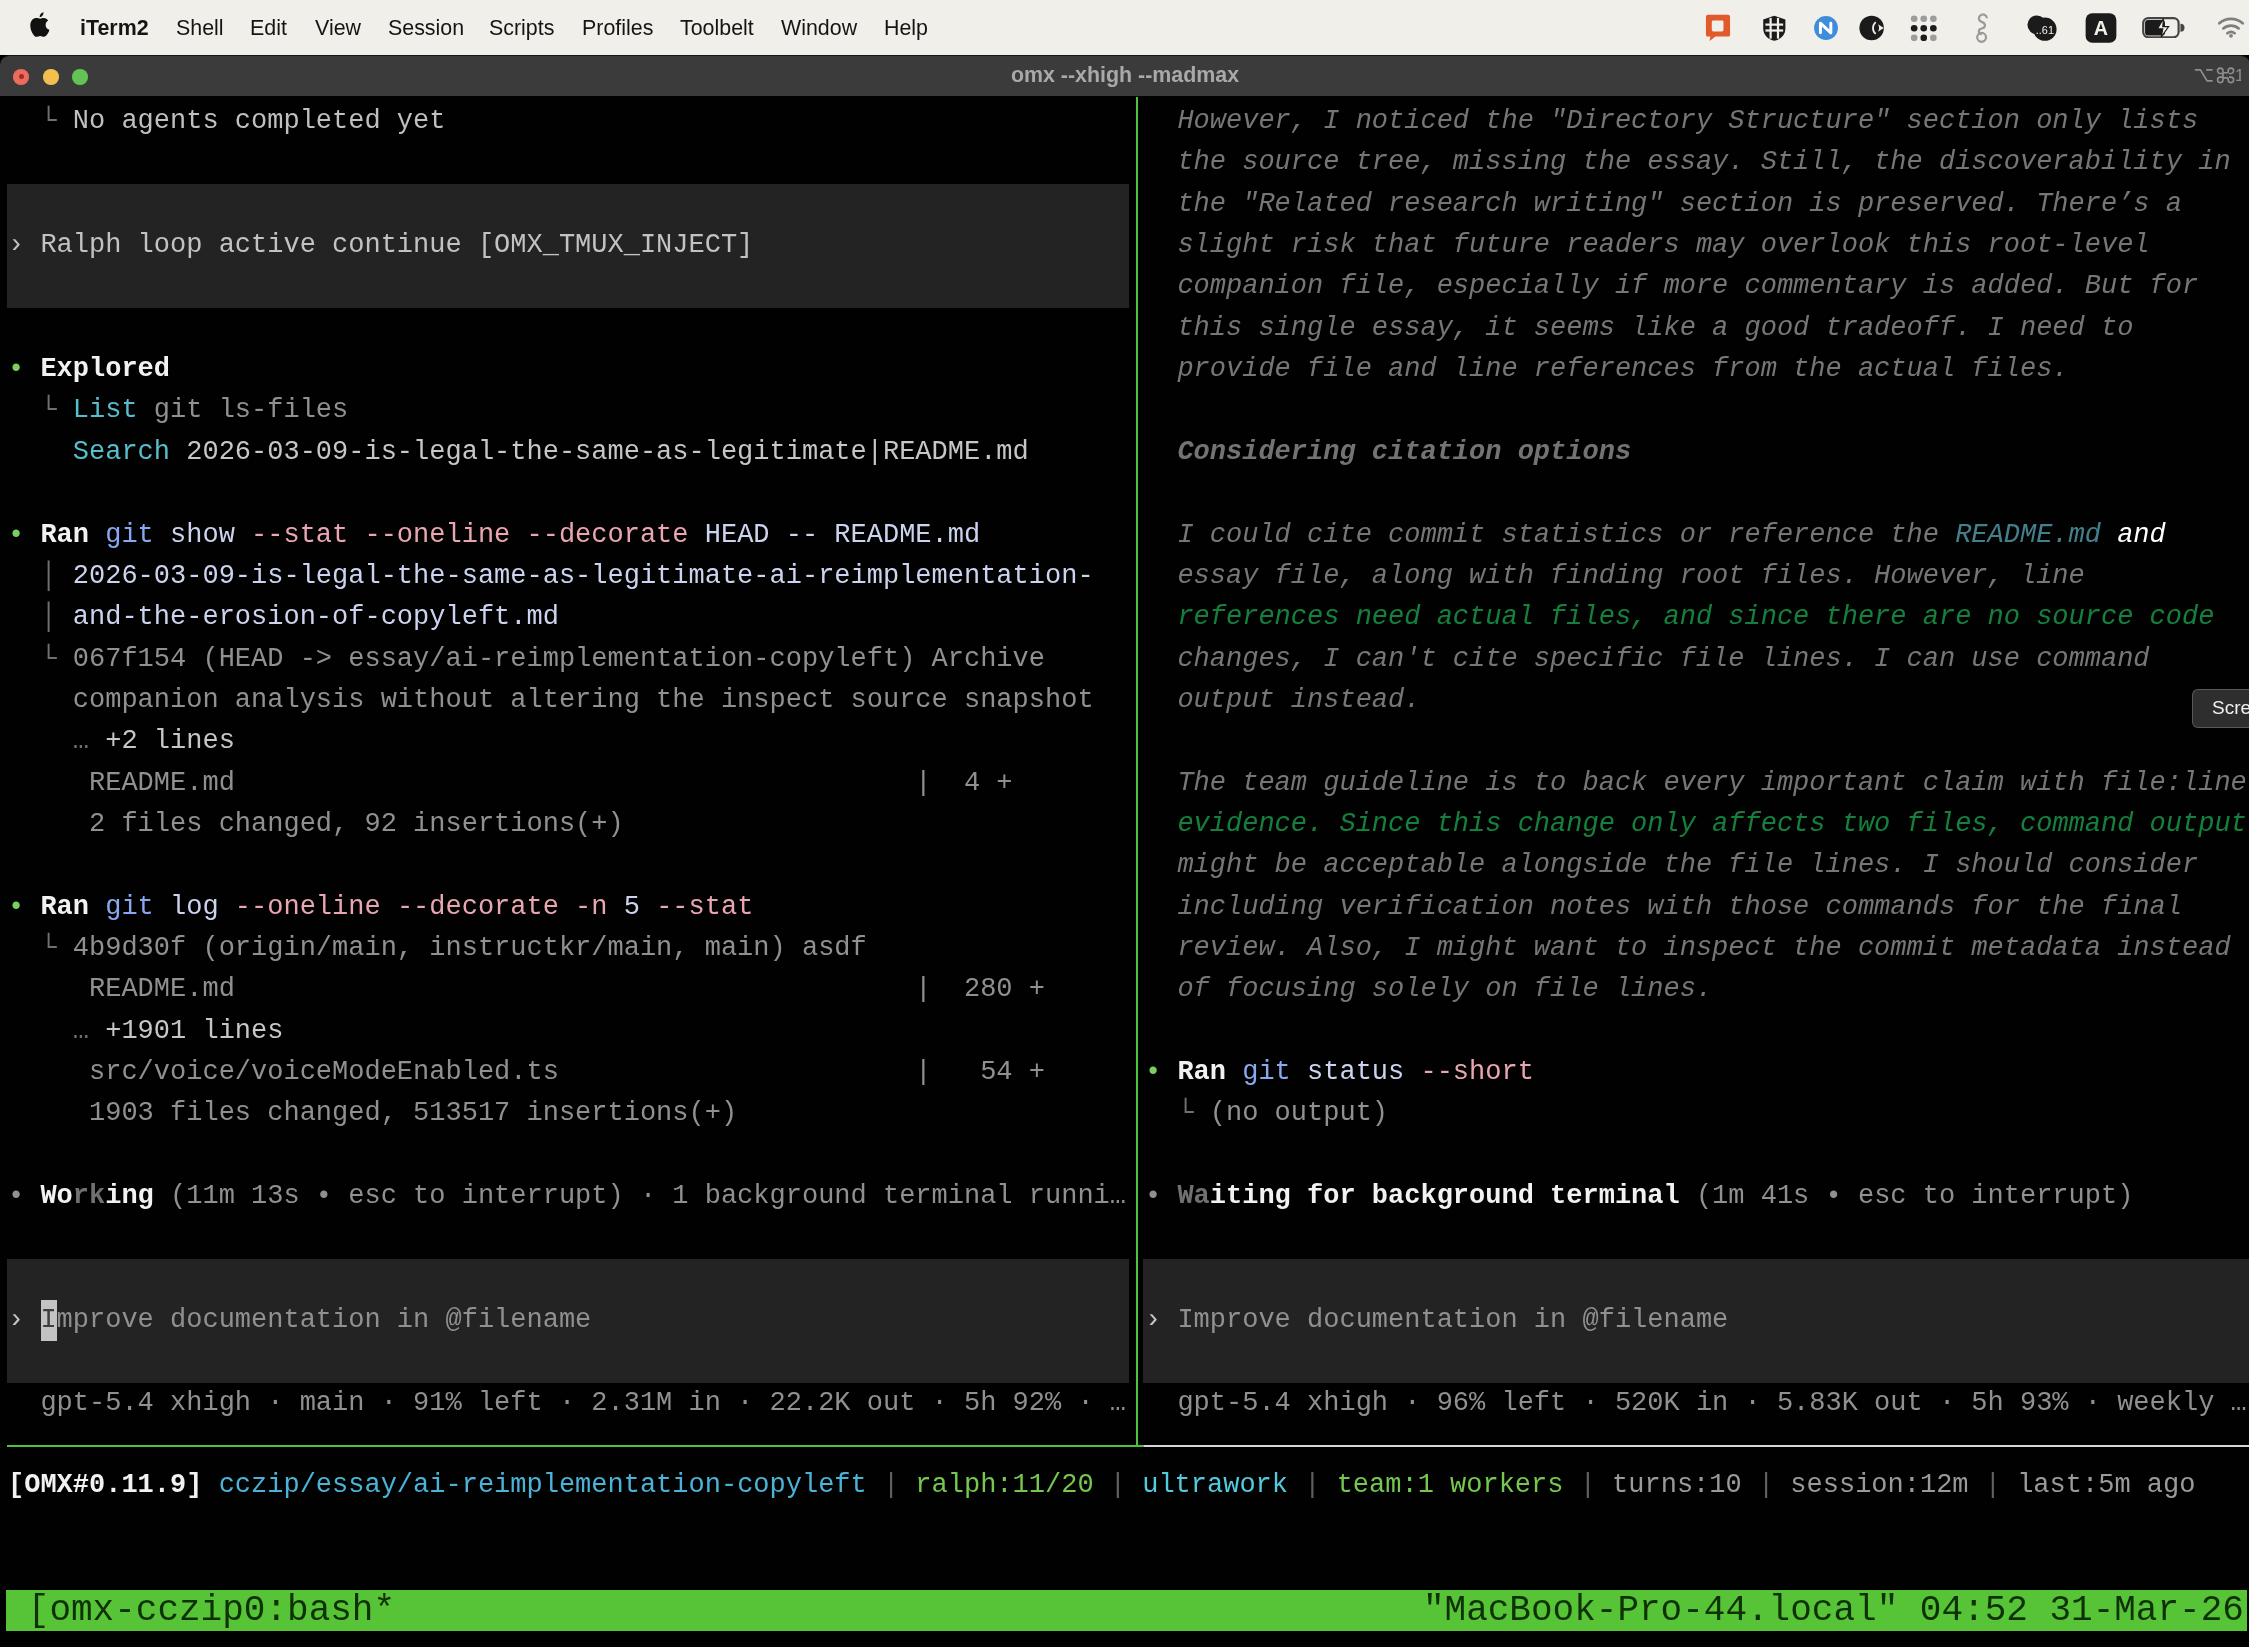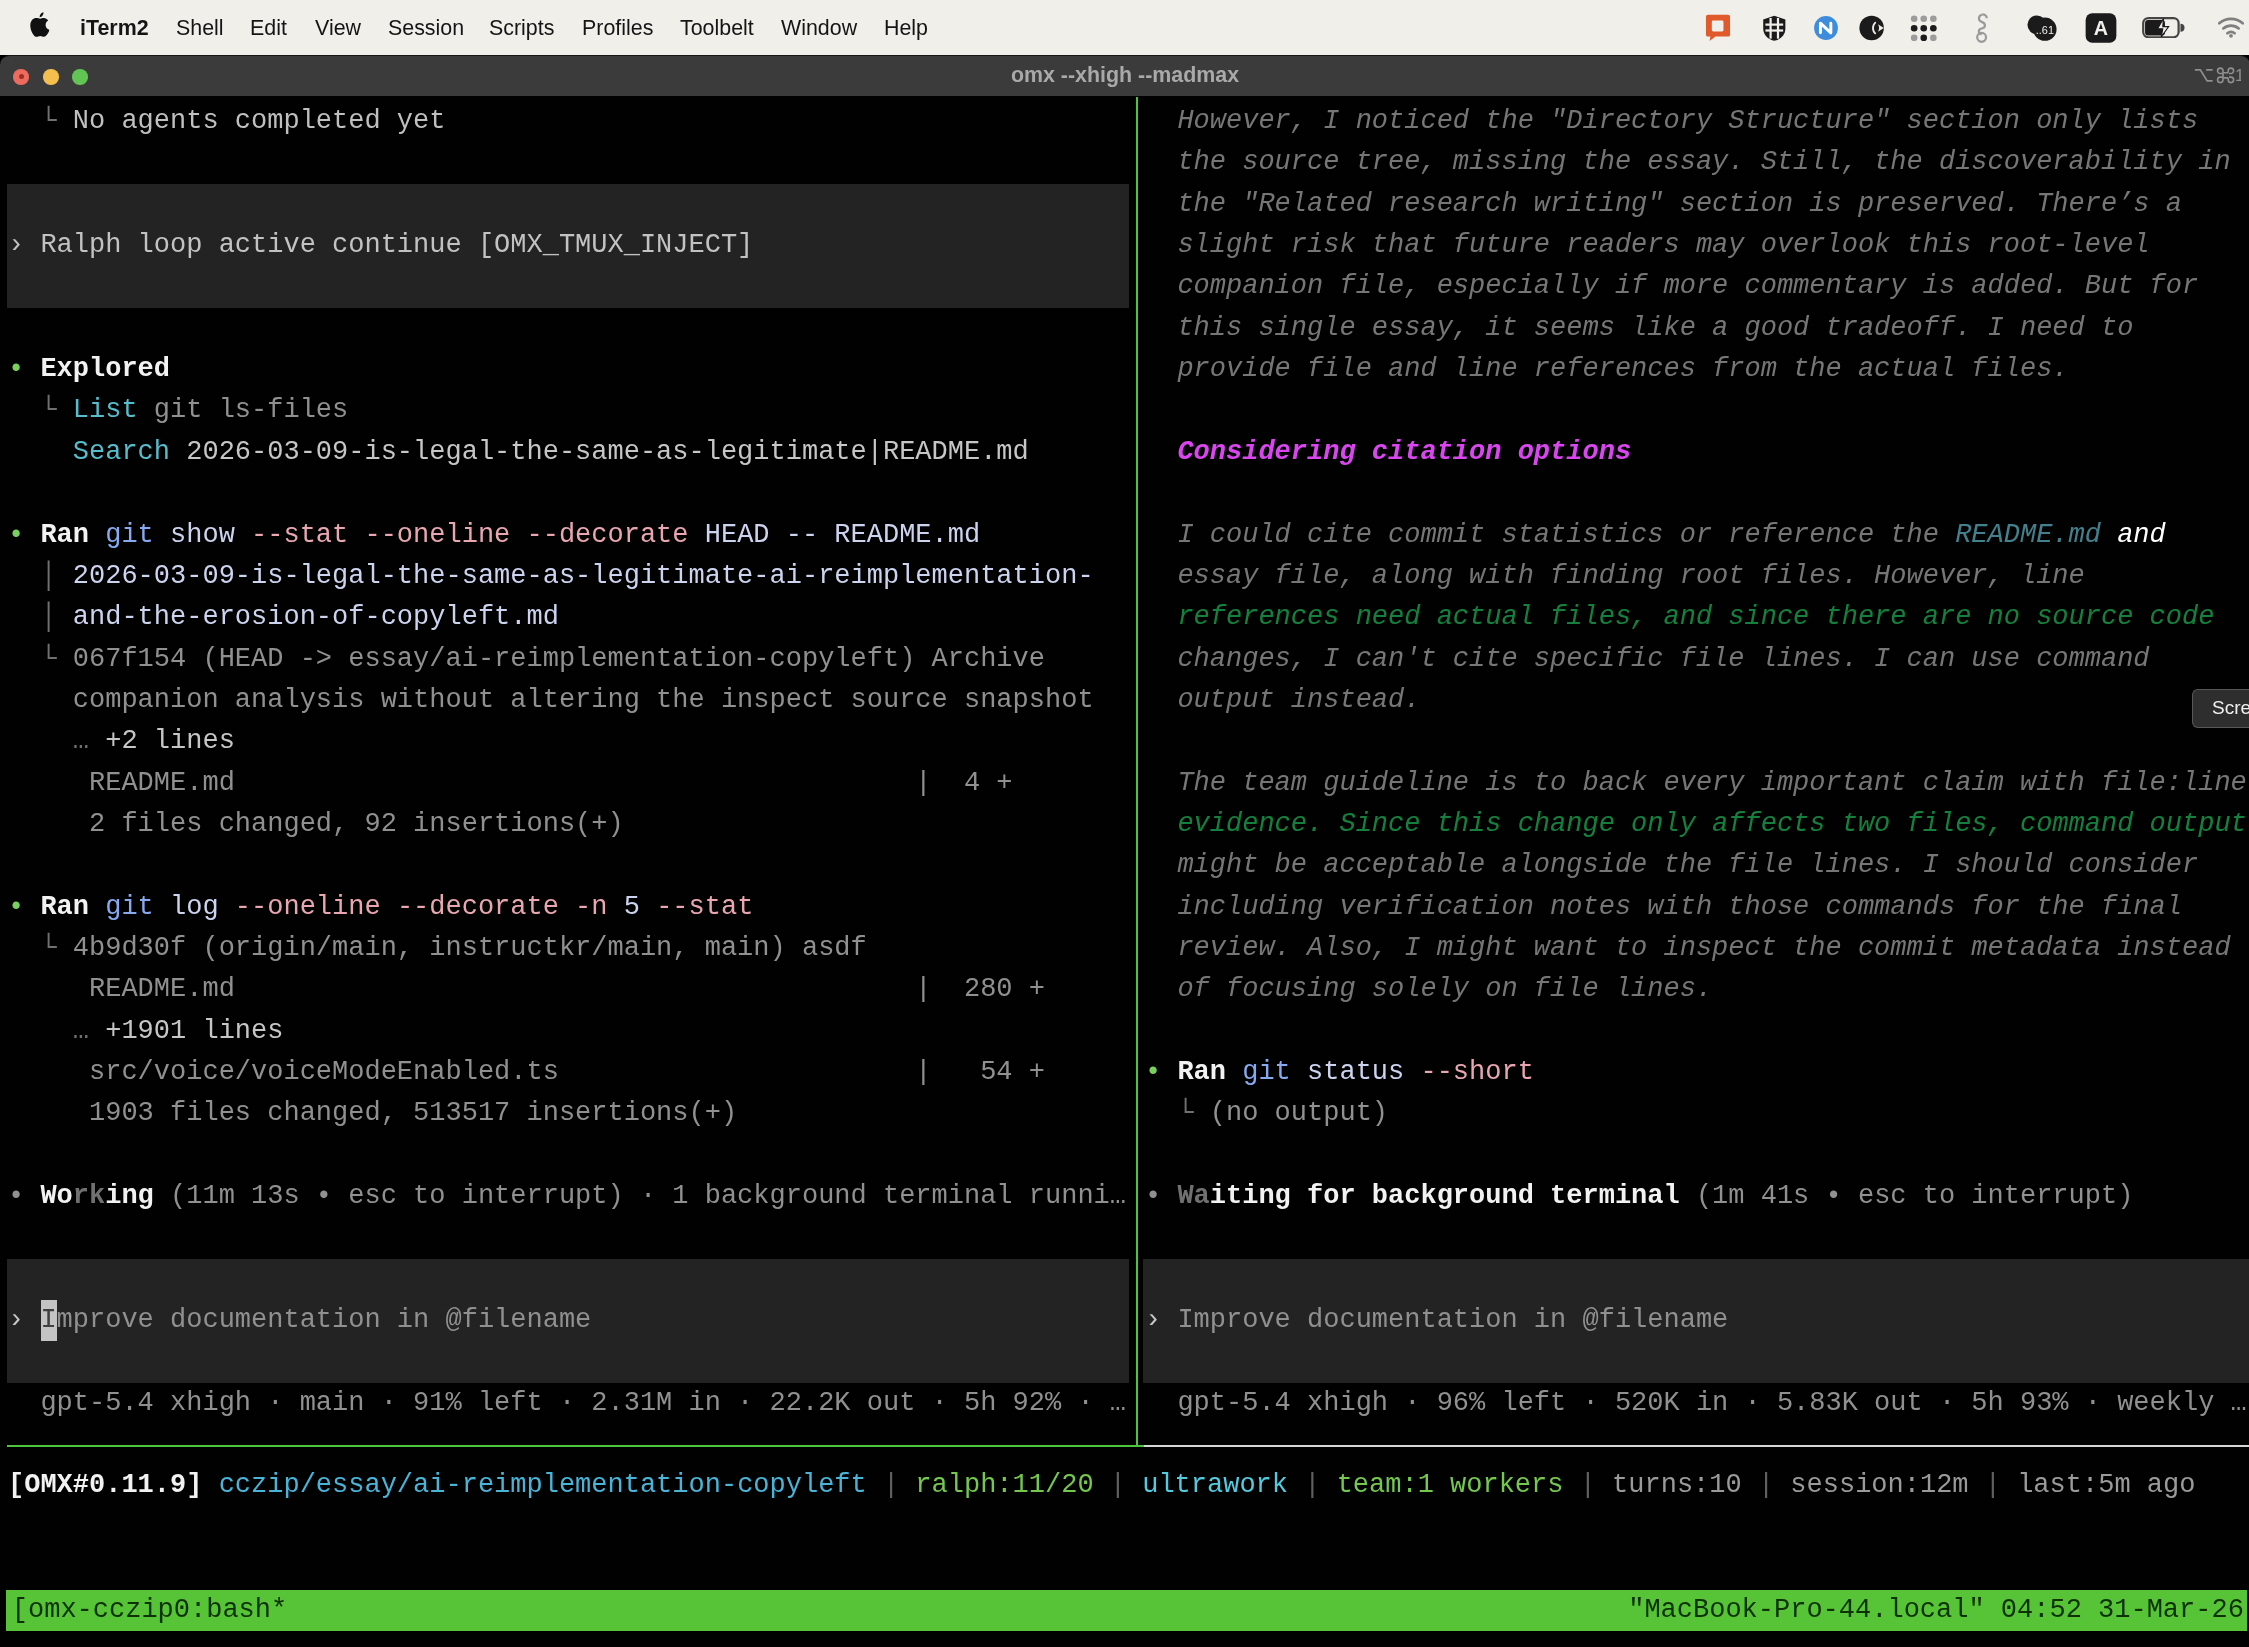--- a/index.html
+++ b/index.html
@@ -8,21 +8,21 @@
 .ic{position:absolute;}
 #titlebar{position:absolute;left:0;top:55px;width:2250px;height:41px;background:#3b3b3b;border-radius:9.6px 9.6px 0 0;border-top:1.5px solid #161616;}
 .tl{position:absolute;top:69px;width:15.5px;height:15.5px;border-radius:50%;}
 #title{position:absolute;top:63px;left:0;width:2250px;text-align:center;font-family:"Liberation Sans",sans-serif;font-size:21.4px;font-weight:bold;color:#a9a9a9;}
 #term{position:absolute;left:0;top:96px;width:2250px;height:1552px;background:#010101;}
 .tr{position:absolute;height:41px;line-height:41px;font-family:"Liberation Mono",monospace;font-size:27px;color:#b9b9b9;white-space:pre;}
 .box{position:absolute;background:#232323;}
 #vline{position:absolute;left:1136px;top:97px;width:2.2px;height:1349px;background:#4cc43e;}
 #hlg{position:absolute;left:7.4px;top:1445px;width:1137px;height:2.2px;background:#4cc43e;}
 #hlw{position:absolute;left:1144px;top:1445px;width:1106px;height:2.2px;background:#d6d6d6;}
-#tmux{position:absolute;left:5.9px;top:1590px;width:2241px;height:41px;background:#57c337;font-family:"Liberation Mono",monospace;font-size:27px;line-height:41px;color:#0e3206;white-space:pre;}
+#tmux{position:absolute;left:5.9px;top:1590px;width:2241px;height:41px;background:#57c337;font-family:"Liberation Mono",monospace;font-size:36px;line-height:41px;color:#0e3206;white-space:pre;padding-left:16px;}
 #tooltip{position:absolute;left:2192px;top:689px;width:58px;height:39px;background:#2e2e2e;border:1.5px solid #585858;border-radius:5.9px 0 0 5.9px;border-right:none;font-family:"Liberation Sans",sans-serif;font-size:19px;color:#f0f0f0;line-height:36px;padding-left:19px;}
 </style></head><body>
 <div id="term"></div>
 <div class="box" style="left:7.4px;top:184px;width:1122px;height:124px"></div>
 <div class="box" style="left:7.4px;top:1259px;width:1122px;height:124px"></div>
 <div class="box" style="left:1143px;top:1259px;width:1107px;height:124px"></div>
 <div style="position:absolute;left:41px;top:1300px;width:16px;height:41px;background:#c3c3c3"></div>
 <div class="tr" style="left:8px;top:101px"><span style="color:#707070;">  └ </span><span style="color:#bfbfbf;">No agents completed yet</span></div>
 <div class="tr" style="left:8px;top:225px"><span style="color:#c2c2c2;">› Ralph loop active continue [OMX_TMUX_INJECT]</span></div>
 <div class="tr" style="left:8px;top:349px"><span style="color:#79d05f;">• </span><span style="color:#f2f2f2;font-weight:bold;">Explored</span></div>
@@ -45,21 +45,21 @@
 <div class="tr" style="left:8px;top:1176px"><span style="color:#909090;">• </span><span style="color:#f2f2f2;font-weight:bold;">Wo</span><span style="color:#707070;font-weight:bold;">rk</span><span style="color:#f2f2f2;font-weight:bold;">ing</span><span style="color:#909090;"> (11m 13s • esc to interrupt) · 1 background terminal runni…</span></div>
 <div class="tr" style="left:8px;top:1300px"><span style="color:#c6c6c6;">› </span><span style="color:#3f3f3f;">I</span><span style="color:#909090;">mprove documentation in @filename</span></div>
 <div class="tr" style="left:8px;top:1383px">  <span style="color:#909090;">gpt-5.4 xhigh · main · 91% left · 2.31M in · 22.2K out · 5h 92% · …</span></div>
 <div class="tr" style="left:1145px;top:101px">  <span style="color:#767676;font-style:italic;">However, I noticed the "Directory Structure" section only lists</span></div>
 <div class="tr" style="left:1145px;top:142px">  <span style="color:#767676;font-style:italic;">the source tree, missing the essay. Still, the discoverability in</span></div>
 <div class="tr" style="left:1145px;top:184px">  <span style="color:#767676;font-style:italic;">the "Related research writing" section is preserved. There’s a</span></div>
 <div class="tr" style="left:1145px;top:225px">  <span style="color:#767676;font-style:italic;">slight risk that future readers may overlook this root-level</span></div>
 <div class="tr" style="left:1145px;top:266px">  <span style="color:#767676;font-style:italic;">companion file, especially if more commentary is added. But for</span></div>
 <div class="tr" style="left:1145px;top:308px">  <span style="color:#767676;font-style:italic;">this single essay, it seems like a good tradeoff. I need to</span></div>
 <div class="tr" style="left:1145px;top:349px">  <span style="color:#767676;font-style:italic;">provide file and line references from the actual files.</span></div>
-<div class="tr" style="left:1145px;top:432px">  <span style="color:#d946ef;font-weight:bold;font-style:italic;">Considering citation options</span></div>
+<div class="tr" style="left:1145px;top:432px">  <span style="color:#737373;font-weight:bold;font-style:italic;">Considering citation options</span></div>
 <div class="tr" style="left:1145px;top:515px">  <span style="color:#767676;font-style:italic;">I could cite commit statistics or reference the </span><span style="color:#43808d;font-style:italic;">README.md</span><span style="color:#ffffff;font-style:italic;"> and</span></div>
 <div class="tr" style="left:1145px;top:556px">  <span style="color:#767676;font-style:italic;">essay file, along with finding root files. However, line</span></div>
 <div class="tr" style="left:1145px;top:597px">  <span style="color:#15803d;font-style:italic;">references need actual files, and since there are no source code</span></div>
 <div class="tr" style="left:1145px;top:639px">  <span style="color:#767676;font-style:italic;">changes, I can't cite specific file lines. I can use command</span></div>
 <div class="tr" style="left:1145px;top:680px">  <span style="color:#767676;font-style:italic;">output instead.</span></div>
 <div class="tr" style="left:1145px;top:763px">  <span style="color:#767676;font-style:italic;">The team guideline is to back every important claim with file:line</span></div>
 <div class="tr" style="left:1145px;top:804px">  <span style="color:#15803d;font-style:italic;">evidence. Since this change only affects two files, command output</span></div>
 <div class="tr" style="left:1145px;top:845px">  <span style="color:#767676;font-style:italic;">might be acceptable alongside the file lines. I should consider</span></div>
 <div class="tr" style="left:1145px;top:887px">  <span style="color:#767676;font-style:italic;">including verification notes with those commands for the final</span></div>
 <div class="tr" style="left:1145px;top:928px">  <span style="color:#767676;font-style:italic;">review. Also, I might want to inspect the commit metadata instead</span></div>

